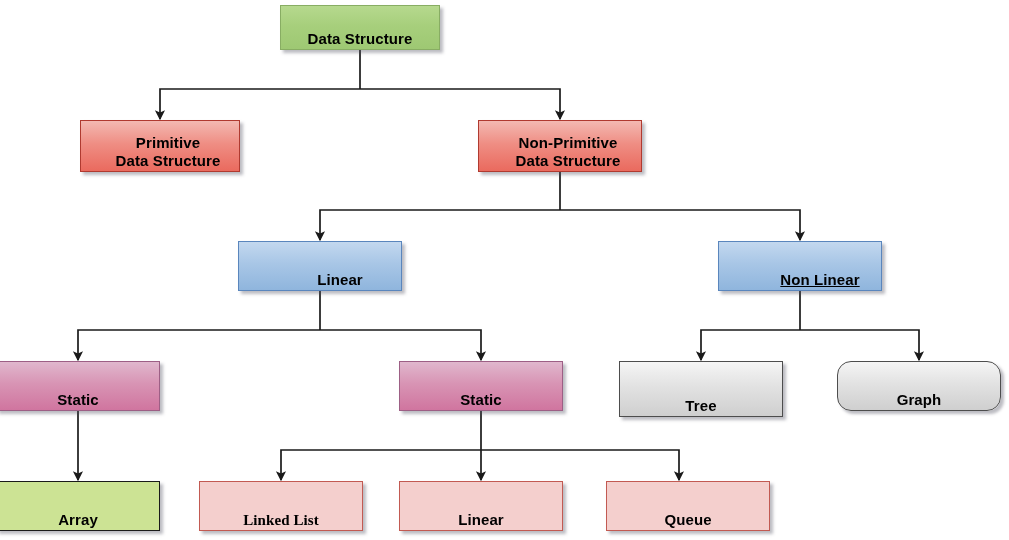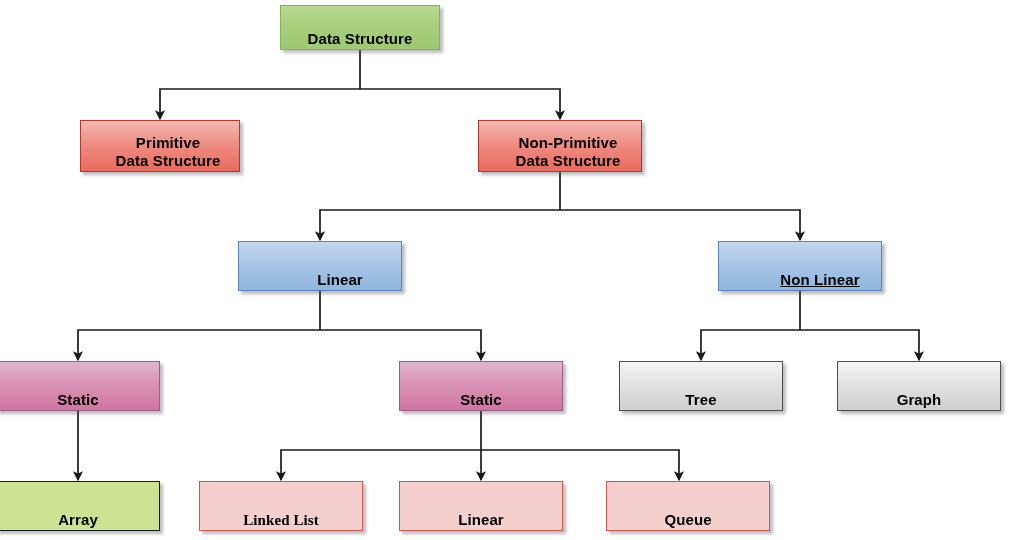--- a/index.html
+++ b/index.html
@@ -138,26 +138,26 @@
       <div class="node t-pink-grad" style="left: -4px; top: 361px; width: 164px; height: 50px;">
         <div>
           <span>Static</span>
         </div>
       </div>
       <div class="node t-pink-grad" style="left: 399px; top: 361px; width: 164px; height: 50px;">
         <div>
           <span>Static</span>
         </div>
       </div>
-      <div class="node t-gray-grad" style="left: 619px; top: 361px; width: 164px; height: 50px;">
+      <div class="node t-gray-grad" style="left: 619px; top: 361px; width: 164px; height: 56px;">
         <div>
           <span>Tree</span>
         </div>
       </div>
-      <div class="node t-gray-grad" style="left: 837px; top: 361px; width: 164px; height: 50px;">
+      <div class="node t-gray-grad" style="left: 837px; top: 361px; width: 164px; height: 50px; border-radius: 14px;">
         <div>
           <span>Graph</span>
         </div>
       </div>
       <div class="node t-green-flat" style="left: -4px; top: 481px; width: 164px; height: 50px;">
         <div>
           <span>Array</span>
         </div>
       </div>
       <div class="node t-pink-flat" style="left: 199px; top: 481px; width: 164px; height: 50px; font-family: Liberation Serif, serif;">

